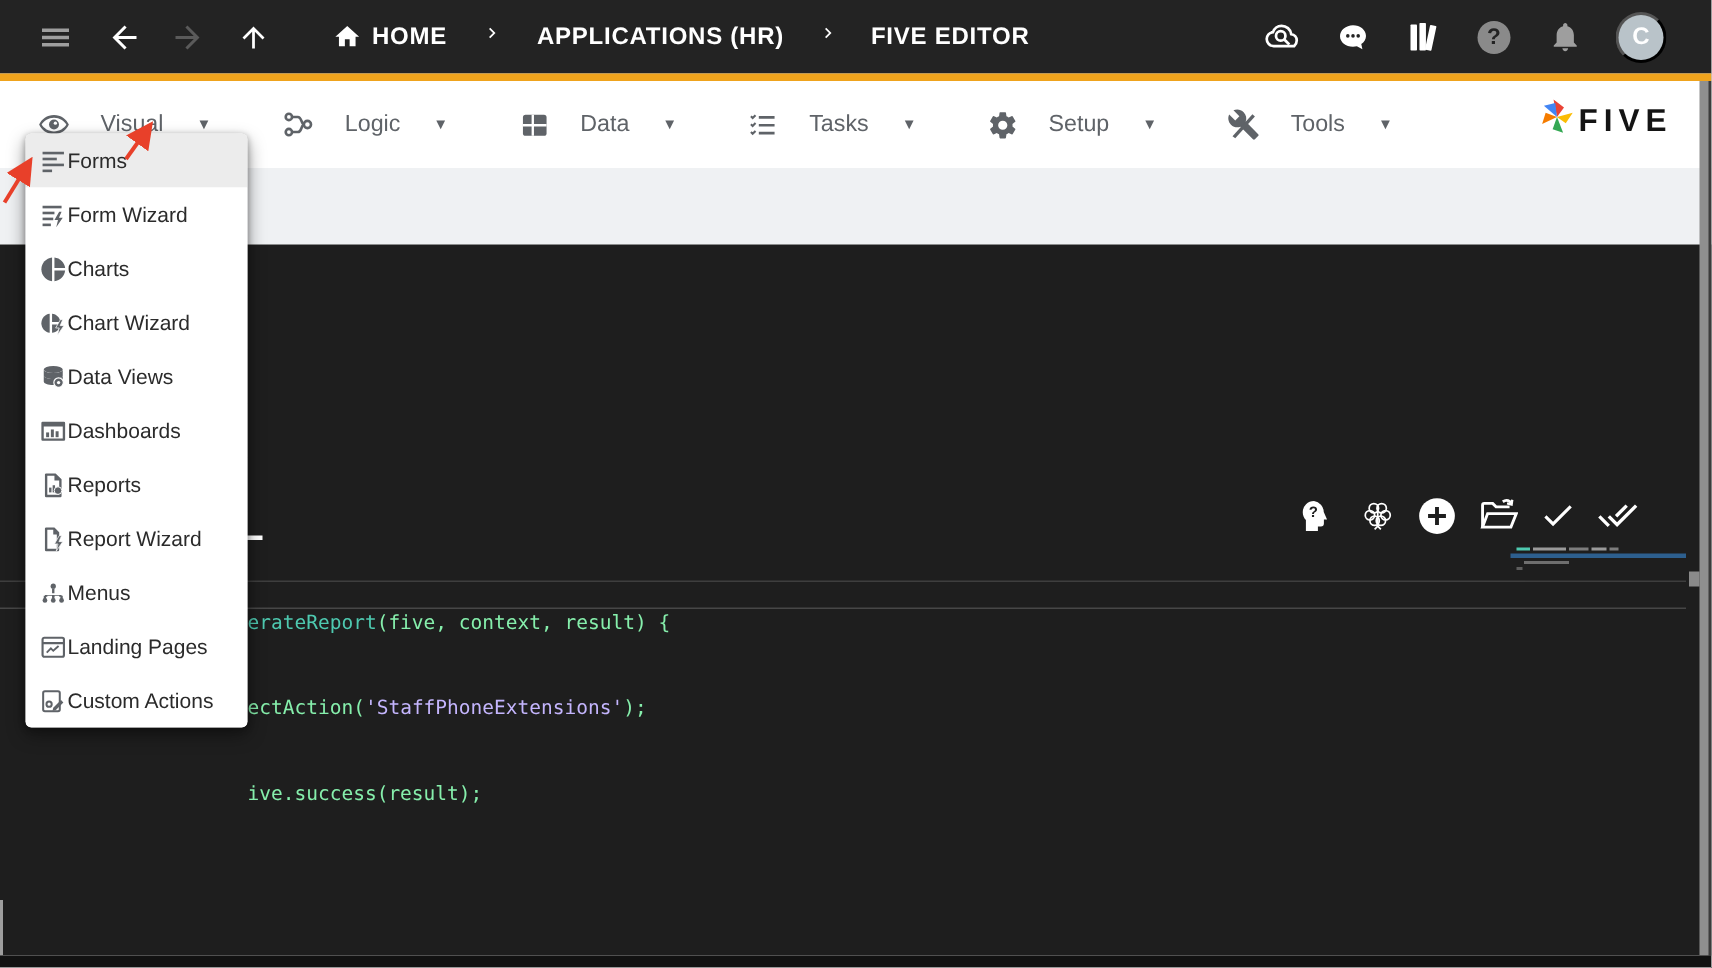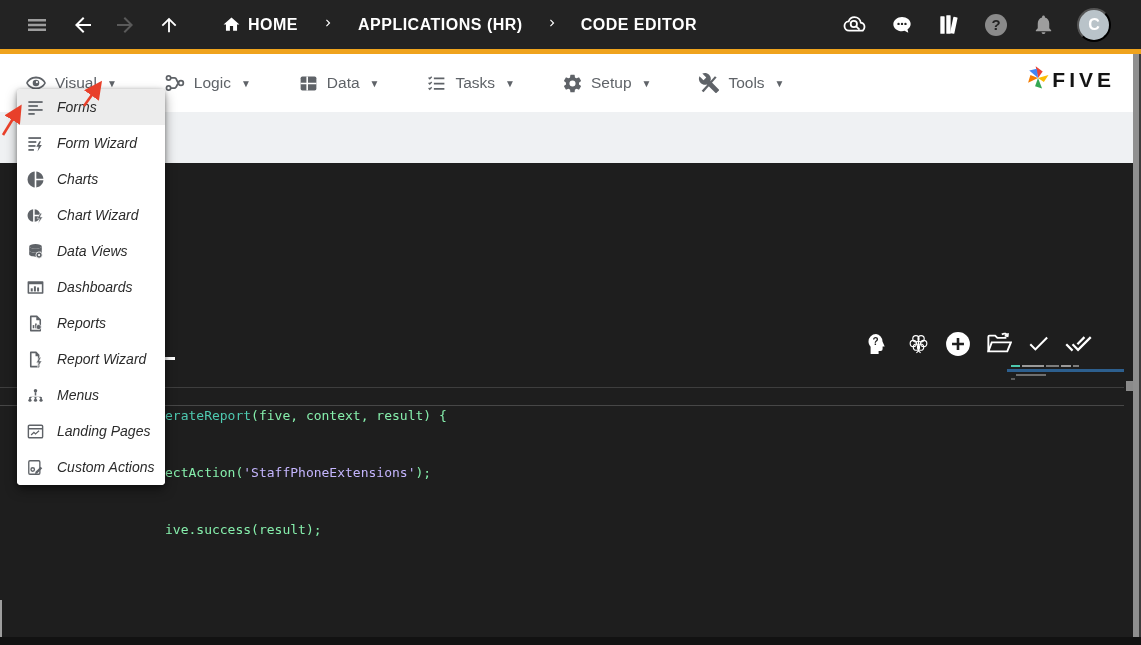--- a/index.html
+++ b/index.html
@@ -20,21 +20,21 @@
             font-size:16px; font-weight:700; cursor:pointer; }
   .help-circ { width:22px; height:22px; border-radius:50%; background:#8a8a8a; color:#232323;
                display:flex; align-items:center; justify-content:center; font-size:15px; font-weight:700; }
 
   
   .accentbar { position:absolute; top:49px; left:0; width:1141px; height:5px; background:#efa31d; }
 
   
   .menubar { position:absolute; top:54px; left:0; width:1141px; height:58px; background:#ffffff;
              display:flex; align-items:center; padding-left:25px; gap:47px; }
-  .menu-item { display:flex; align-items:center; gap:8px; cursor:pointer; color:#5f6368;
+  .menu-item { display:flex; align-items:center; gap:20px; cursor:pointer; color:#5f6368;
                font-size:15.5px; font-weight:500; background:none; border:none; }
   .menu-item svg { display:block; }
   .caret { font-size:10px; color:#5f6368; margin-left:2px; }
   .brand { position:absolute; right:26px; top:64px; display:flex; align-items:center; gap:0; }
   .brand-text { font-size:21px; font-weight:700; letter-spacing:4px; color:#141414; }
 
   
   .grayband { position:absolute; top:112px; left:0; width:1141px; height:51px; background:#eff1f3; }
 
   
@@ -57,22 +57,22 @@
   .mm-row1 i { display:block; height:2px; }
   .mm-hl { position:absolute; top:6px; left:0; width:117px; height:3px; background:#2d5f8e; }
   .mm-row3 { position:absolute; top:11px; left:9px; width:30px; height:2px; background:#6e6e6e; }
   .mm-dot { position:absolute; top:15px; left:4px; width:4px; height:2px; background:#5d5d5d; }
   .mm-thumb { position:absolute; left:1126px; top:218px; width:7px; height:10px; background:#8a8a8a; }
 
   
   .dropdown { position:absolute; left:17px; top:89px; width:148px; background:#ffffff;
               border-radius:4px; box-shadow:0 5px 12px rgba(0,0,0,.4), 0 1px 4px rgba(0,0,0,.3);
               z-index:50; overflow:hidden; }
-  .dd-item { height:36px; display:flex; align-items:center; padding-left:9px; gap:12px;
-             cursor:pointer; background:#fff; border:none; width:100%;font-style:italic; }
+  .dd-item { height:36px; display:flex; align-items:center; padding-left:9px; 
+             cursor:pointer; background:#fff; border:none; width:100%; }
   .dd-item.hl { background:#ececec; }
   .dd-item svg { display:block; flex:0 0 auto; }
   .dd-label { font-size:14px; color:#2b2b2b; white-space:nowrap; }
 
   
   .page-scrollbar { position:absolute; left:1133px; top:54px; width:8px; height:583px;
                     background:#8f8f8f; border-right:2px solid #3c3c3c; cursor:pointer; }
   .bottombar { position:absolute; top:637px; left:0; width:1141px; height:8px; background:#121212; }
   .left-sliver { position:absolute; left:0; top:600px; width:2px; height:37px; background:#9e9e9e; }
 
@@ -128,21 +128,21 @@
     </span>
     <button class="tb-btn" style="margin-left:23px; width:auto">
       <span class="crumb">APPLICATIONS (HR)</span>
     </button>
     <span style="margin-left:22px">
       <svg width="14" height="14" viewBox="0 0 24 24">
           <path fill="#ffffff" d="M8.59 16.59 13.17 12 8.59 7.41 10 6l6 6-6 6z"></path>
         </svg>
     </span>
     <button class="tb-btn" style="margin-left:22px; width:auto">
-      <span class="crumb">CODE EDITOR</span>
+      <span class="crumb">FIVE EDITOR</span>
     </button>
 
     <div class="tb-right">
       <button class="tb-btn">
         <span>
           <svg width="27" height="27" viewBox="0 0 24 24" fill="none" stroke="#ffffff" stroke-width="1.6">
             <path d="M18.5 17.5H6.3C4 17.5 2.2 15.7 2.2 13.4c0-2.1 1.6-3.9 3.7-4.1C6.6 7.1 8.7 5.5 11 5.5c2.9 0 5.3 2.1 5.7 4.9 1.9.3 3.3 1.9 3.3 3.8 0 1.8-1.1 2.9-1.5 3.3z"></path>
             <circle cx="10.5" cy="11.5" r="2.8"></circle>
               <path d="M12.6 13.6l3 3"></path>
           </svg>

